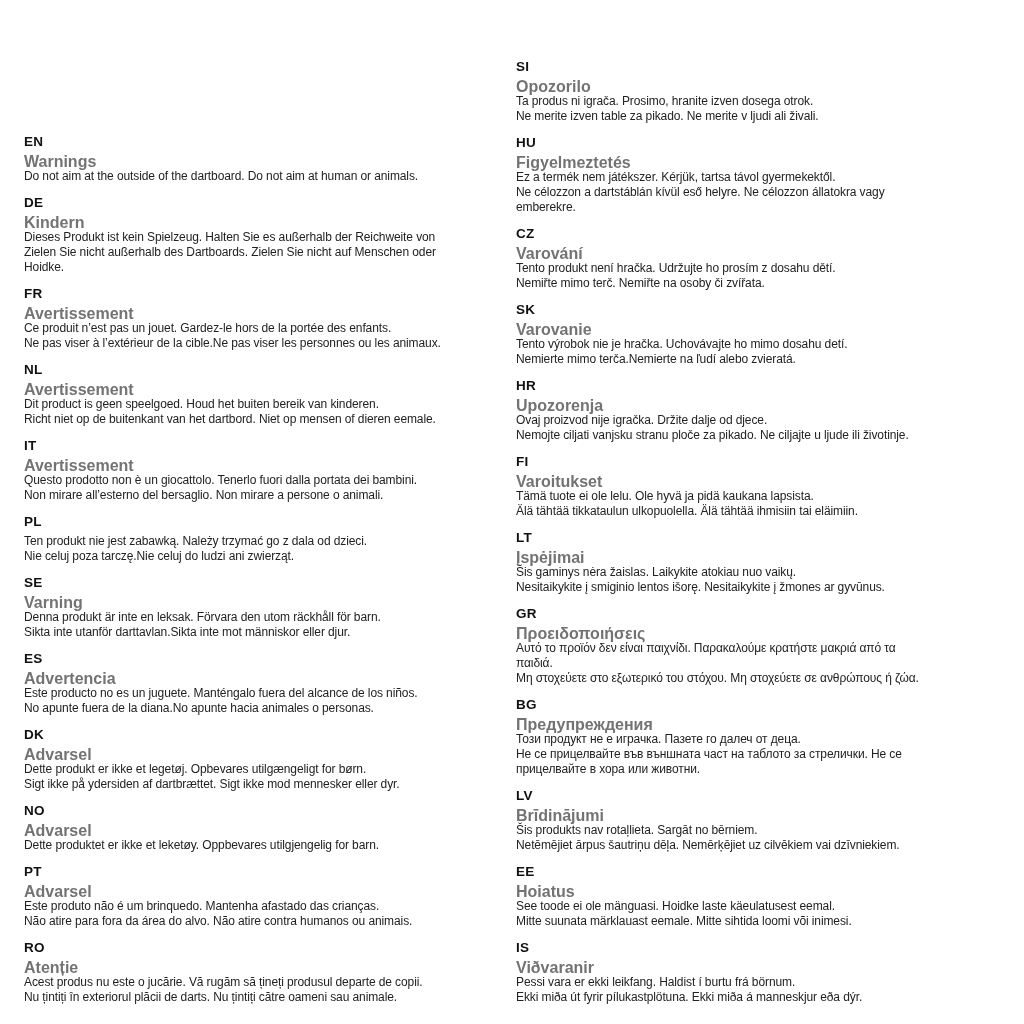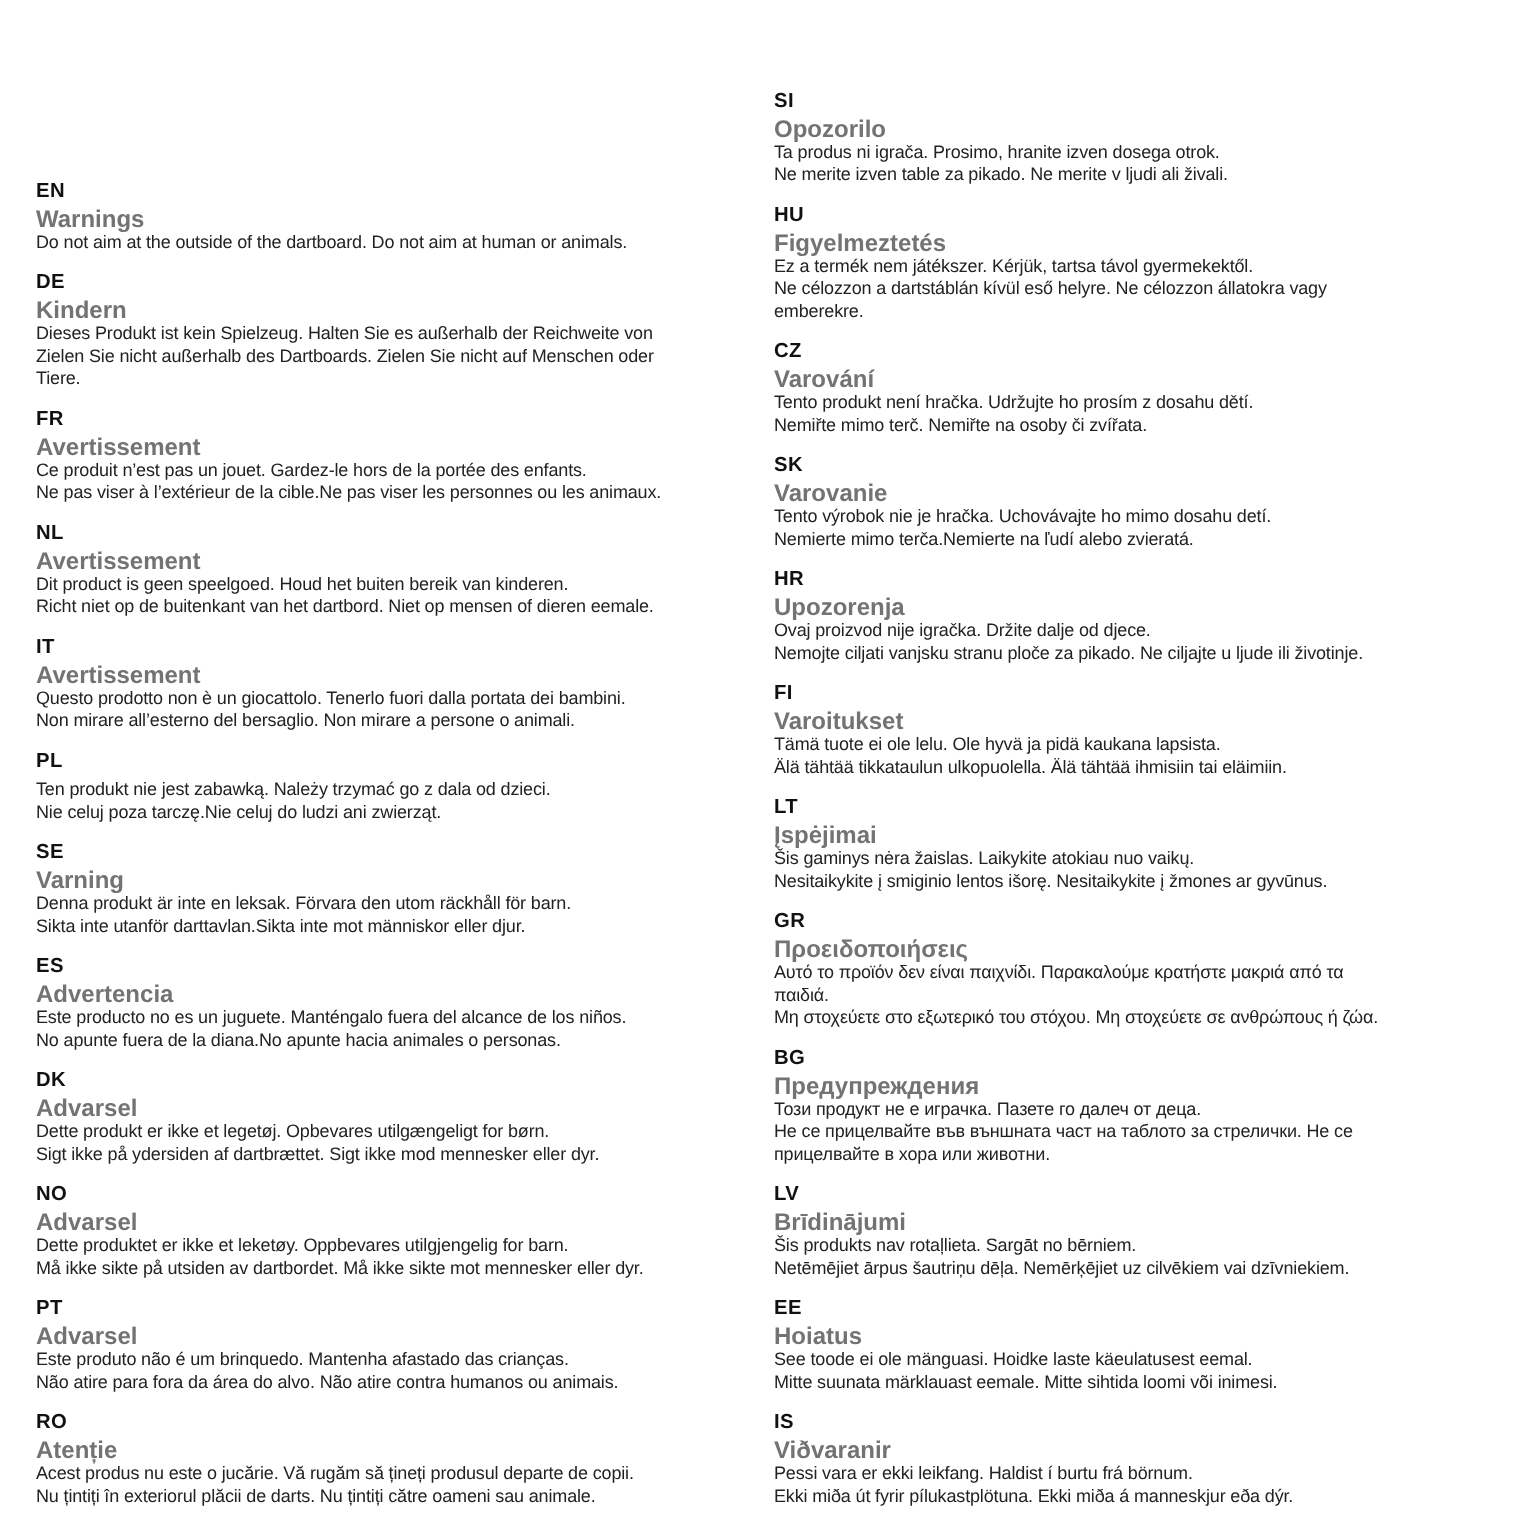--- a/index.html
+++ b/index.html
@@ -61,21 +61,21 @@
           <div class="warn-line">Do not aim at the outside of the dartboard. Do not aim at human or animals.</div>
         </div>
   </section>
 
   <section class="warning-section">
     <div class="lang-code">DE</div>
     <div class="warn-title">Kindern</div>
     <div class="warn-body">
           <div class="warn-line">Dieses Produkt ist kein Spielzeug. Halten Sie es außerhalb der Reichweite von</div>
           <div class="warn-line">Zielen Sie nicht außerhalb des Dartboards. Zielen Sie nicht auf Menschen oder</div>
-          <div class="warn-line">Tiere.</div>
+          <div class="warn-line">Hoidke.</div>
         </div>
   </section>
 
   <section class="warning-section">
     <div class="lang-code">FR</div>
     <div class="warn-title">Avertissement</div>
     <div class="warn-body">
           <div class="warn-line">Ce produit n’est pas un jouet. Gardez-le hors de la portée des enfants.</div>
           <div class="warn-line">Ne pas viser à l’extérieur de la cible.Ne pas viser les personnes ou les animaux.</div>
         </div>
@@ -132,21 +132,20 @@
           <div class="warn-line">Dette produkt er ikke et legetøj. Opbevares utilgængeligt for børn.</div>
           <div class="warn-line">Sigt ikke på ydersiden af dartbrættet. Sigt ikke mod mennesker eller dyr.</div>
         </div>
   </section>
 
   <section class="warning-section">
     <div class="lang-code">NO</div>
     <div class="warn-title">Advarsel</div>
     <div class="warn-body">
           <div class="warn-line">Dette produktet er ikke et leketøy. Oppbevares utilgjengelig for barn.</div>
-          <div class="warn-line">Må ikke sikte på utsiden av dartbordet. Må ikke sikte mot mennesker eller dyr.</div>
         </div>
   </section>
 
   <section class="warning-section">
     <div class="lang-code">PT</div>
     <div class="warn-title">Advarsel</div>
     <div class="warn-body">
           <div class="warn-line">Este produto não é um brinquedo. Mantenha afastado das crianças.</div>
           <div class="warn-line">Não atire para fora da área do alvo. Não atire contra humanos ou animais.</div>
         </div>

